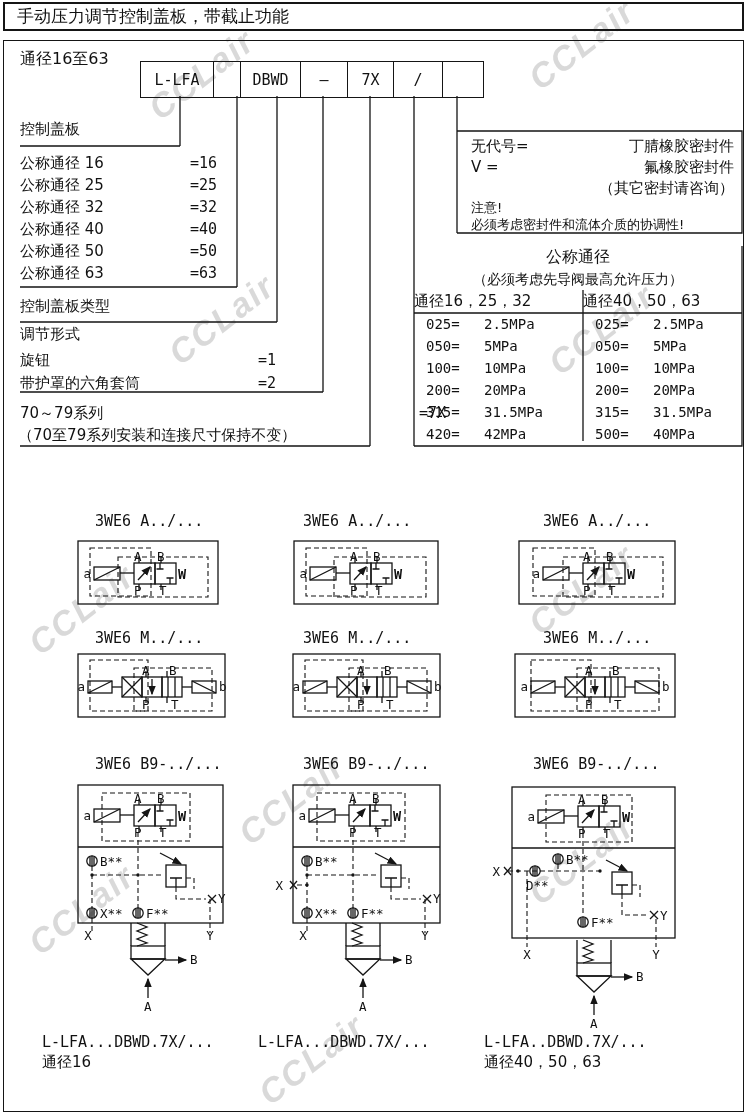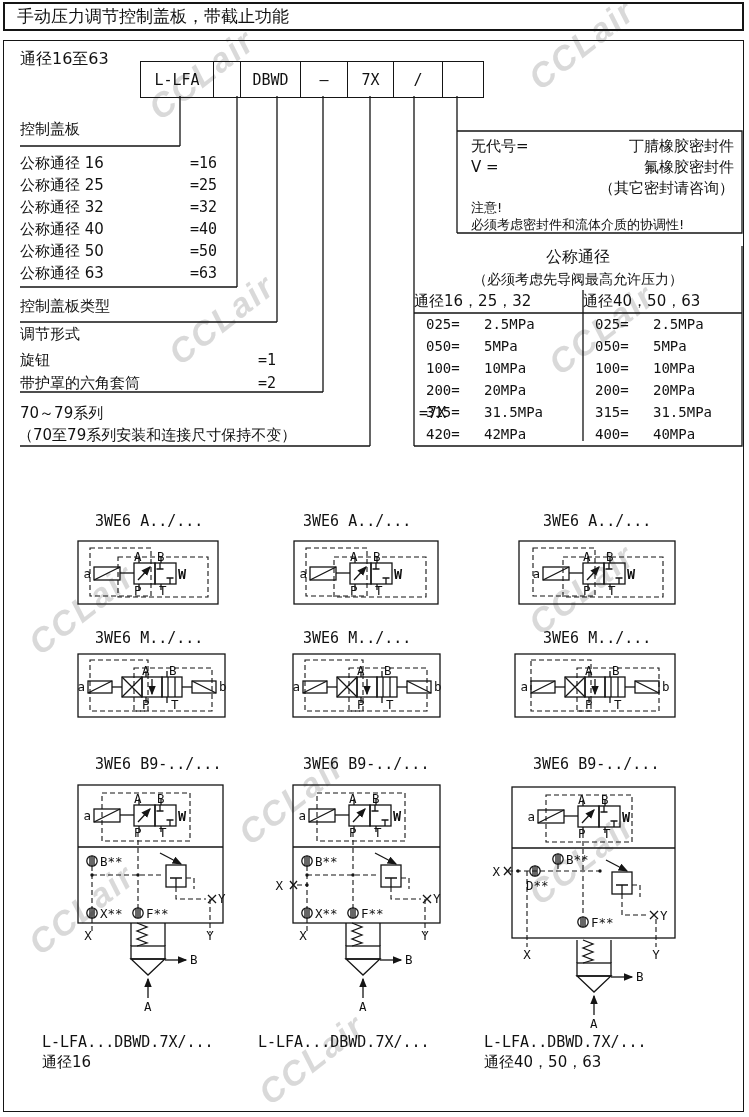--- a/index.html
+++ b/index.html
@@ -363,21 +363,21 @@
           </div>
         <div class="pt-row">
             <span class="c">200=</span>
             <span>20MPa</span>
           </div>
         <div class="pt-row">
             <span class="c">315=</span>
             <span>31.5MPa</span>
           </div>
         <div class="pt-row">
-            <span class="c">400=</span>
+            <span class="c">500=</span>
             <span>40MPa</span>
           </div>
       </div>
     </div>
   </div>
 
   <span class="t mono" style="left:95px;top:511px">3WE6 A../...</span>
   <span class="t mono" style="left:303px;top:511px">3WE6 A../...</span>
   <span class="t mono" style="left:543px;top:511px">3WE6 A../...</span>
   <span class="t mono" style="left:95px;top:628px">3WE6 M../...</span>

